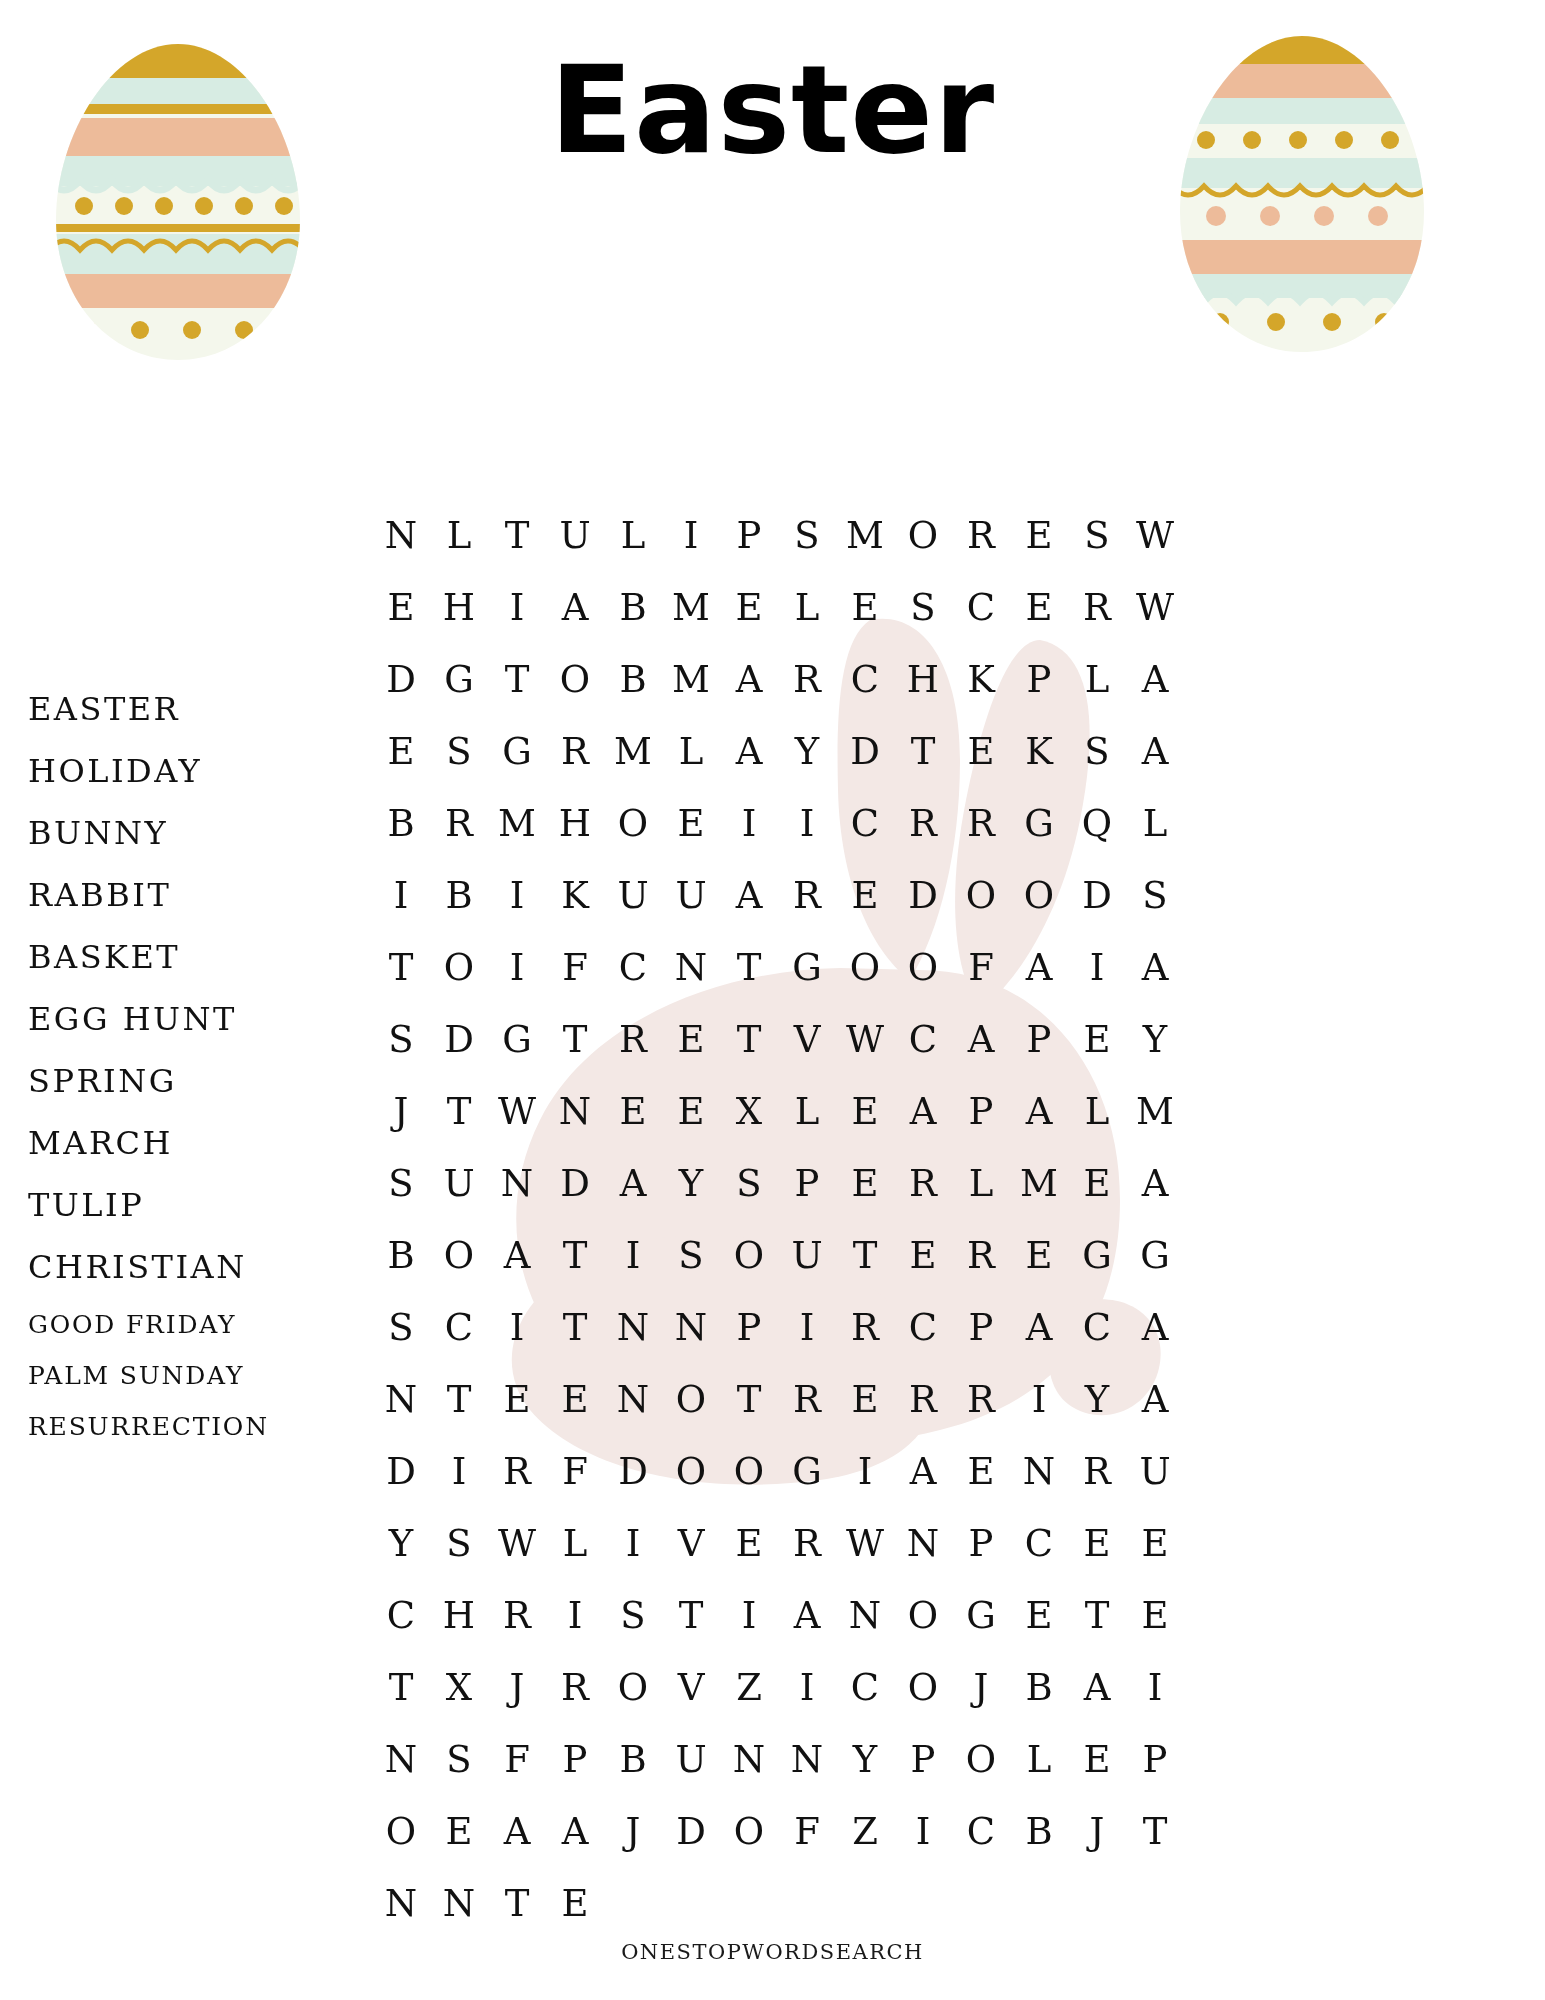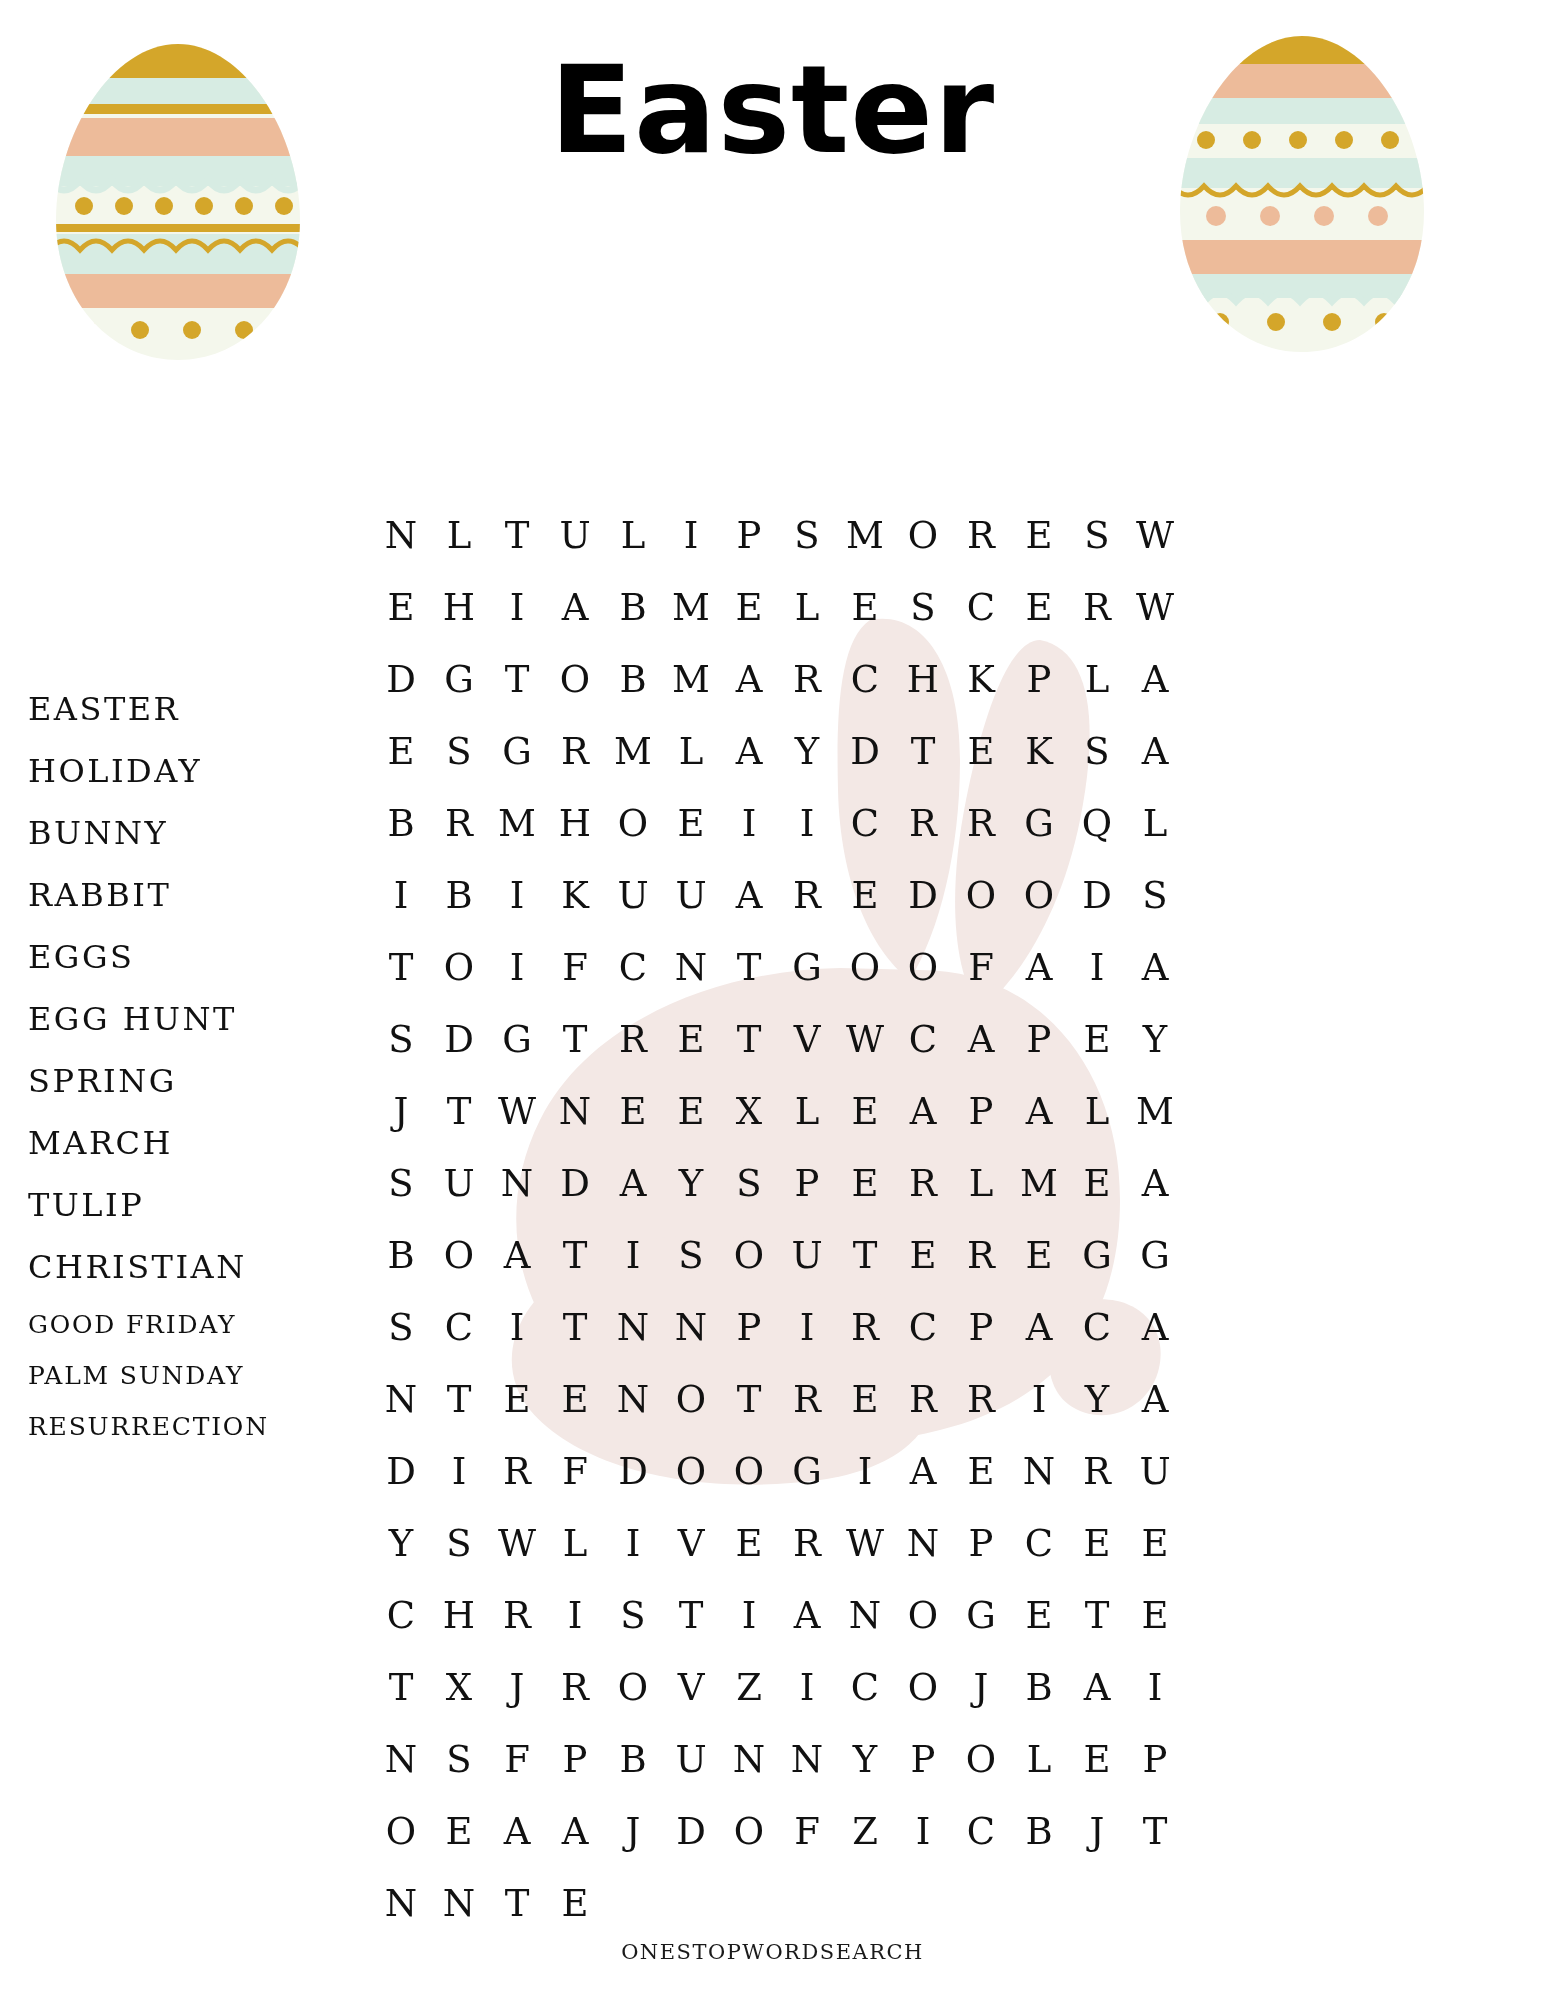--- a/index.html
+++ b/index.html
@@ -211,21 +211,21 @@
 
 <div id="title-block">
   <div class="title-line" id="title-line-1">Easter</div>
 </div>
 
 <div id="word-list">
     <div class="word-item">EASTER</div>
     <div class="word-item">HOLIDAY</div>
     <div class="word-item">BUNNY</div>
     <div class="word-item">RABBIT</div>
-    <div class="word-item">EGGS</div>
+    <div class="word-item">BASKET</div>
     <div class="word-item">EGG HUNT</div>
     <div class="word-item">SPRING</div>
     <div class="word-item">MARCH</div>
     <div class="word-item">TULIP</div>
     <div class="word-item">CHRISTIAN</div>
     <div class="word-item long">GOOD FRIDAY</div>
     <div class="word-item long">PALM SUNDAY</div>
     <div class="word-item long">RESURRECTION</div>
   </div>
 

